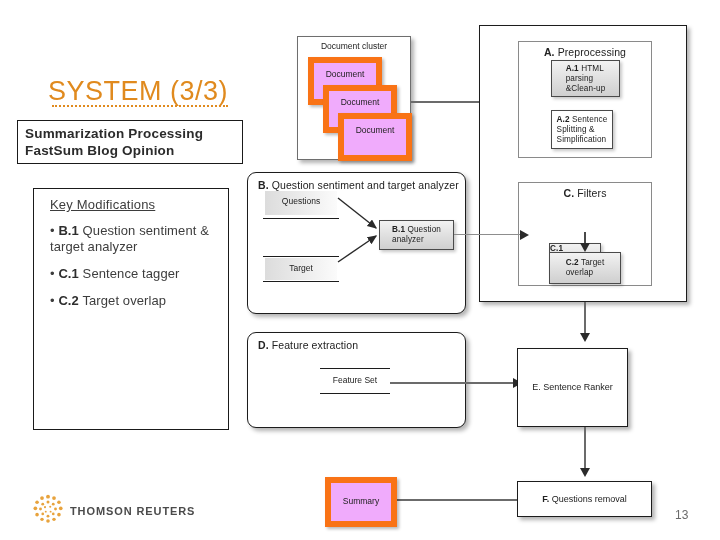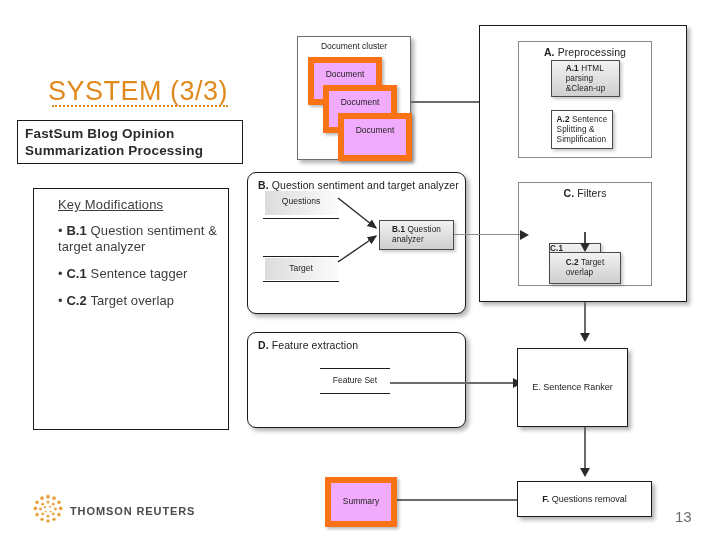--- a/index.html
+++ b/index.html
@@ -24,21 +24,21 @@
     border:1px solid #1a1a1a; box-sizing:border-box;
     padding:4px 6px 0 7px;
     font-size:13.5px; font-weight:bold; color:#2b2b2b; line-height:17px;
     letter-spacing:.2px;
   }
 
   
   #key-box{
     left:33px; top:188px; width:196px; height:242px;
     border:1px solid #1a1a1a; box-sizing:border-box;
-    padding:8px 7px 0 24px;
+    padding:8px 7px 0 16px;
   }
   #key-title{
     font-size:13px; text-decoration:underline; color:#3d3d3d; letter-spacing:.2px;
   }
   .bullet{
     font-size:13px; line-height:16px; color:#3d3d3d; margin-top:11px;
     letter-spacing:.1px;
   }
   .bullet .b{font-weight:bold;color:#2d2d2d;}
 
@@ -86,31 +86,31 @@
          border-left:5px solid transparent;border-right:5px solid transparent;
          border-top:9px solid #2a2a2a;}
 
   
   .rule{position:absolute;height:0;border-top:1.6px solid #1c1c1c;}
 
   
   #logo-mark{left:33px;top:494px;width:30px;height:30px;border-radius:50%;}
   #logo-text{left:70px;top:505px;font-size:11px;font-weight:bold;
              color:#4b4b4b;letter-spacing:.9px;}
-  #page-num{left:675px;top:508px;font-size:15px;color:#6a6a6a;}
+  #page-num{left:675px;top:508px;font-size:12px;color:#6a6a6a;}
 </style>
 </head>
 <body>
 
 <div class="abs" id="slide-title">SYSTEM (3/3)</div>
 <div class="abs" id="title-underline"></div>
 
 <div class="abs" id="header-box">
+  <div>Summarization Processing</div>
   <div>FastSum Blog Opinion</div>
-  <div>Summarization Processing</div>
 </div>
 
 <div class="abs" id="key-box">
   <div id="key-title">Key Modifications</div>
 
   <div class="bullet">
     <span>•&nbsp;</span><span class="b">B.1</span><span> Question sentiment &amp; target analyzer</span>
   </div>
   <div class="bullet">
     <span>•&nbsp;</span><span class="b">C.1</span><span> Sentence tagger</span>

